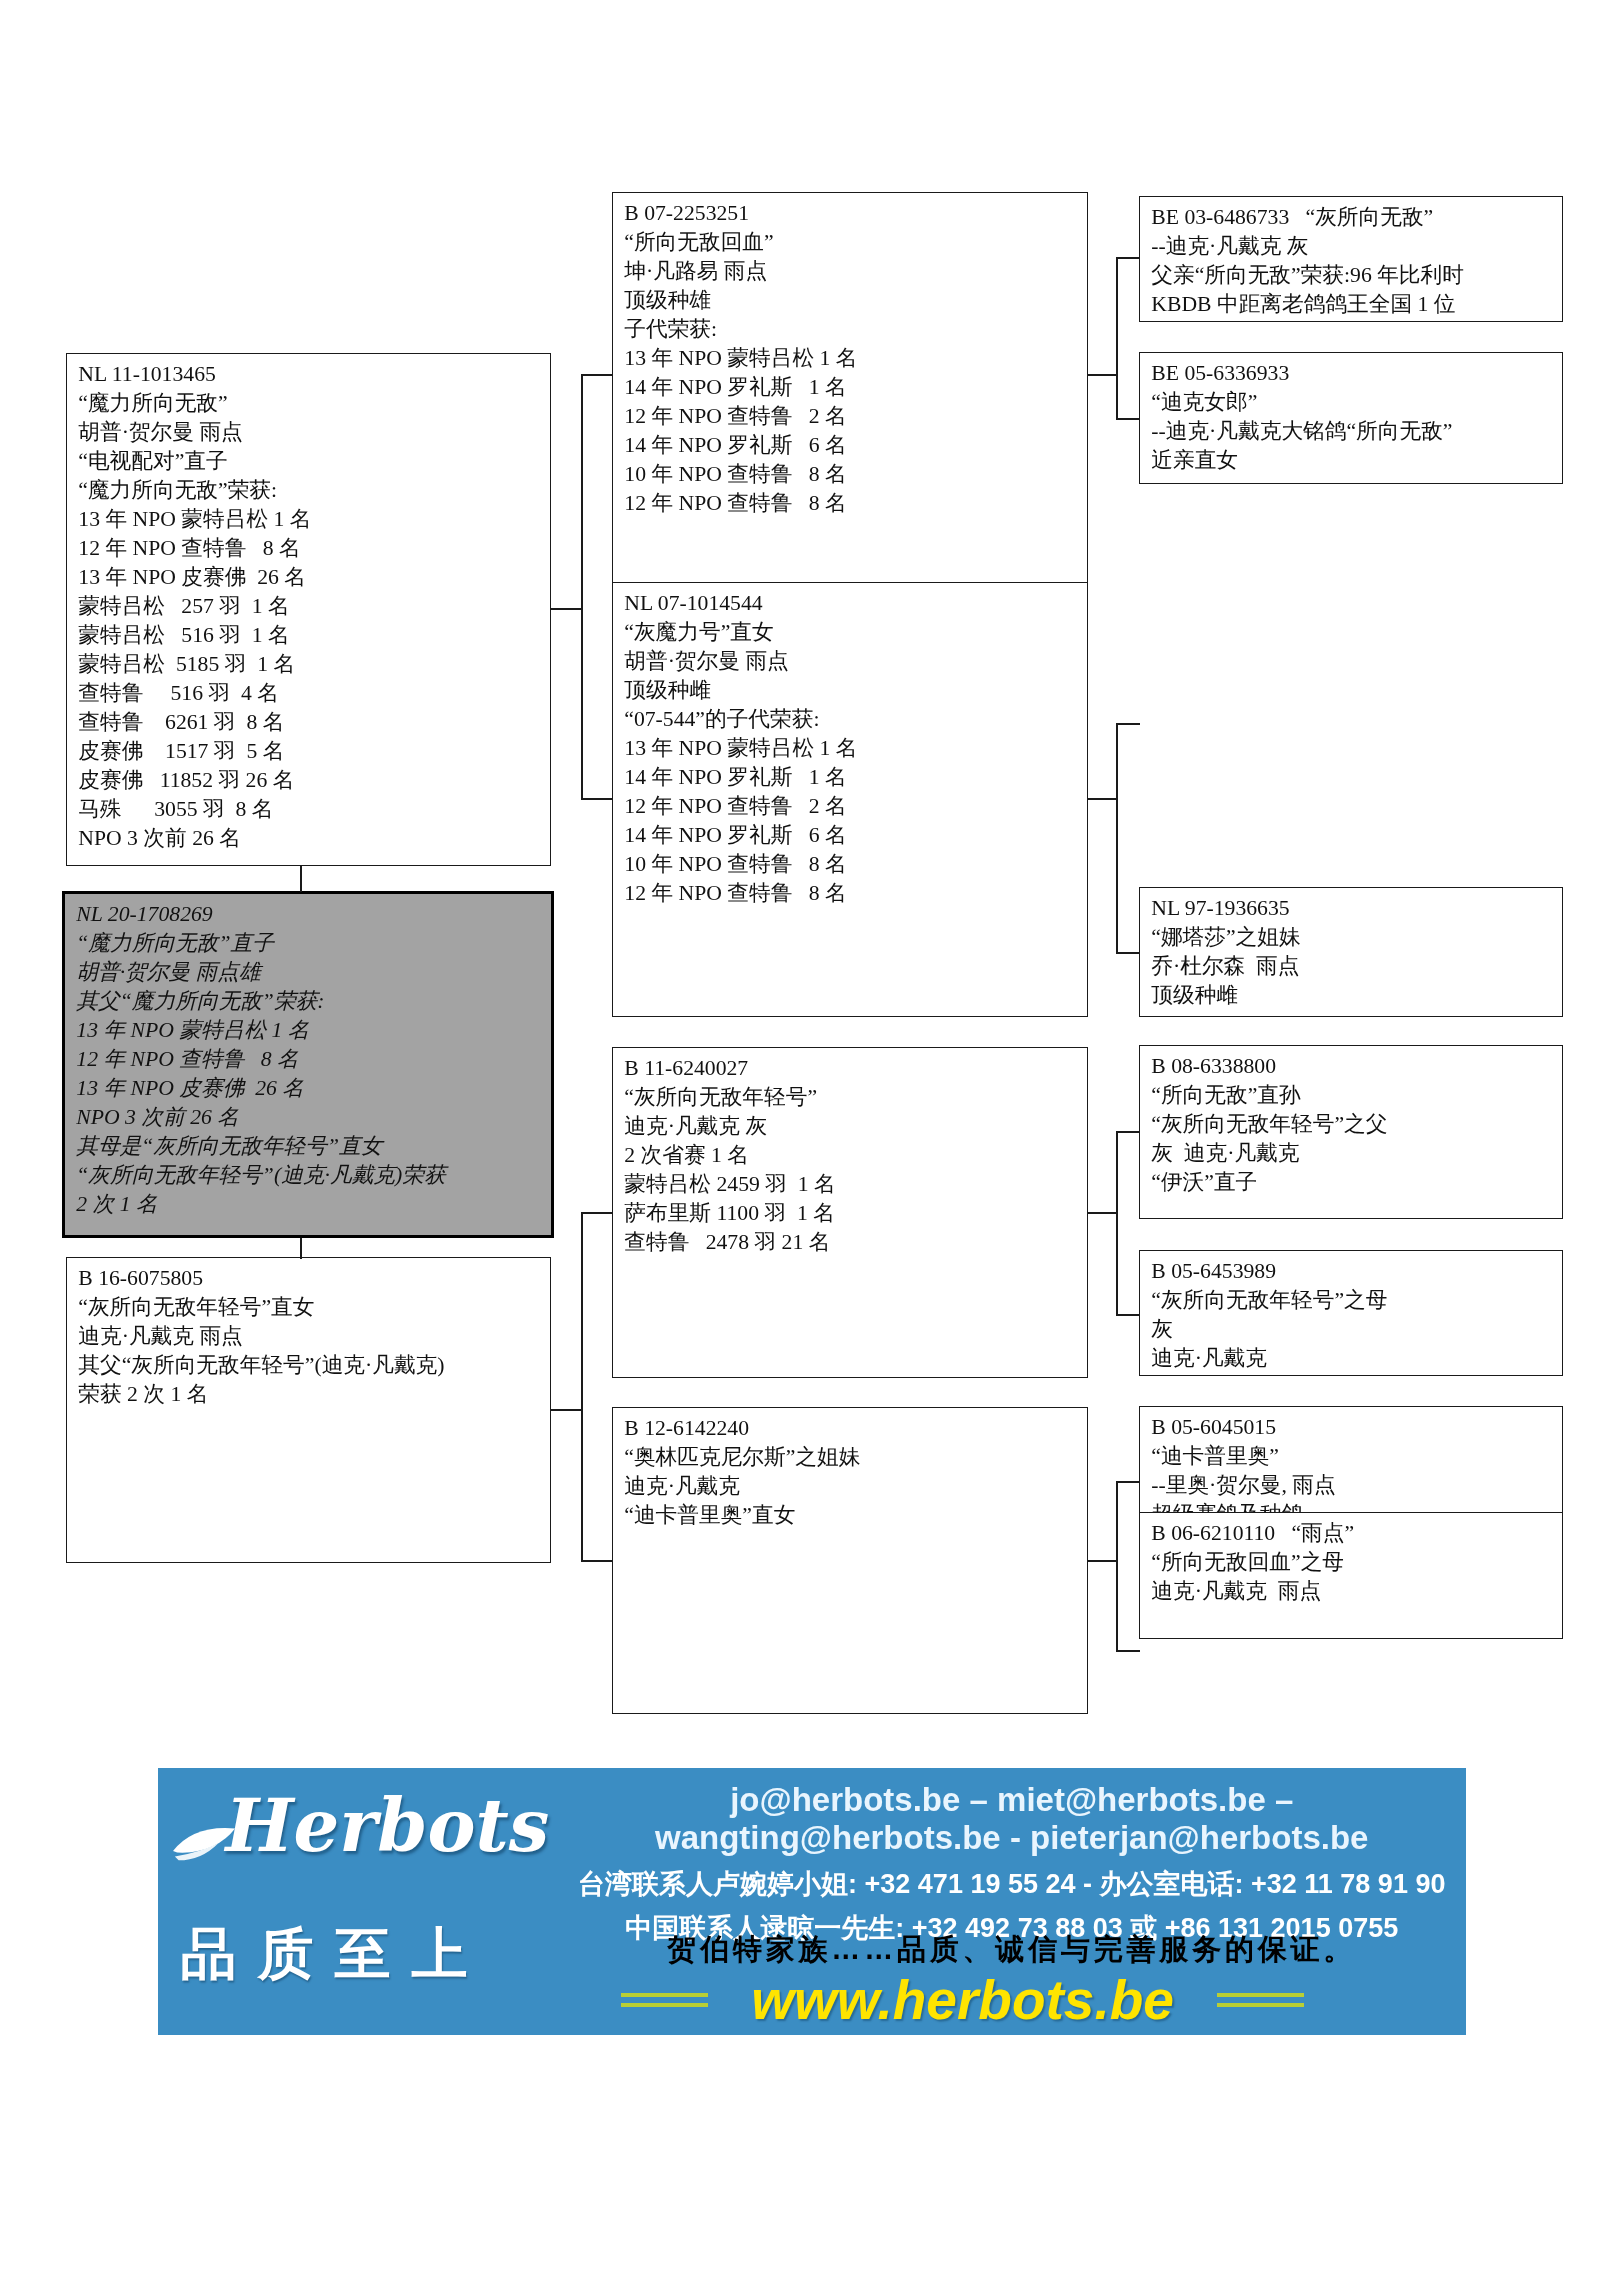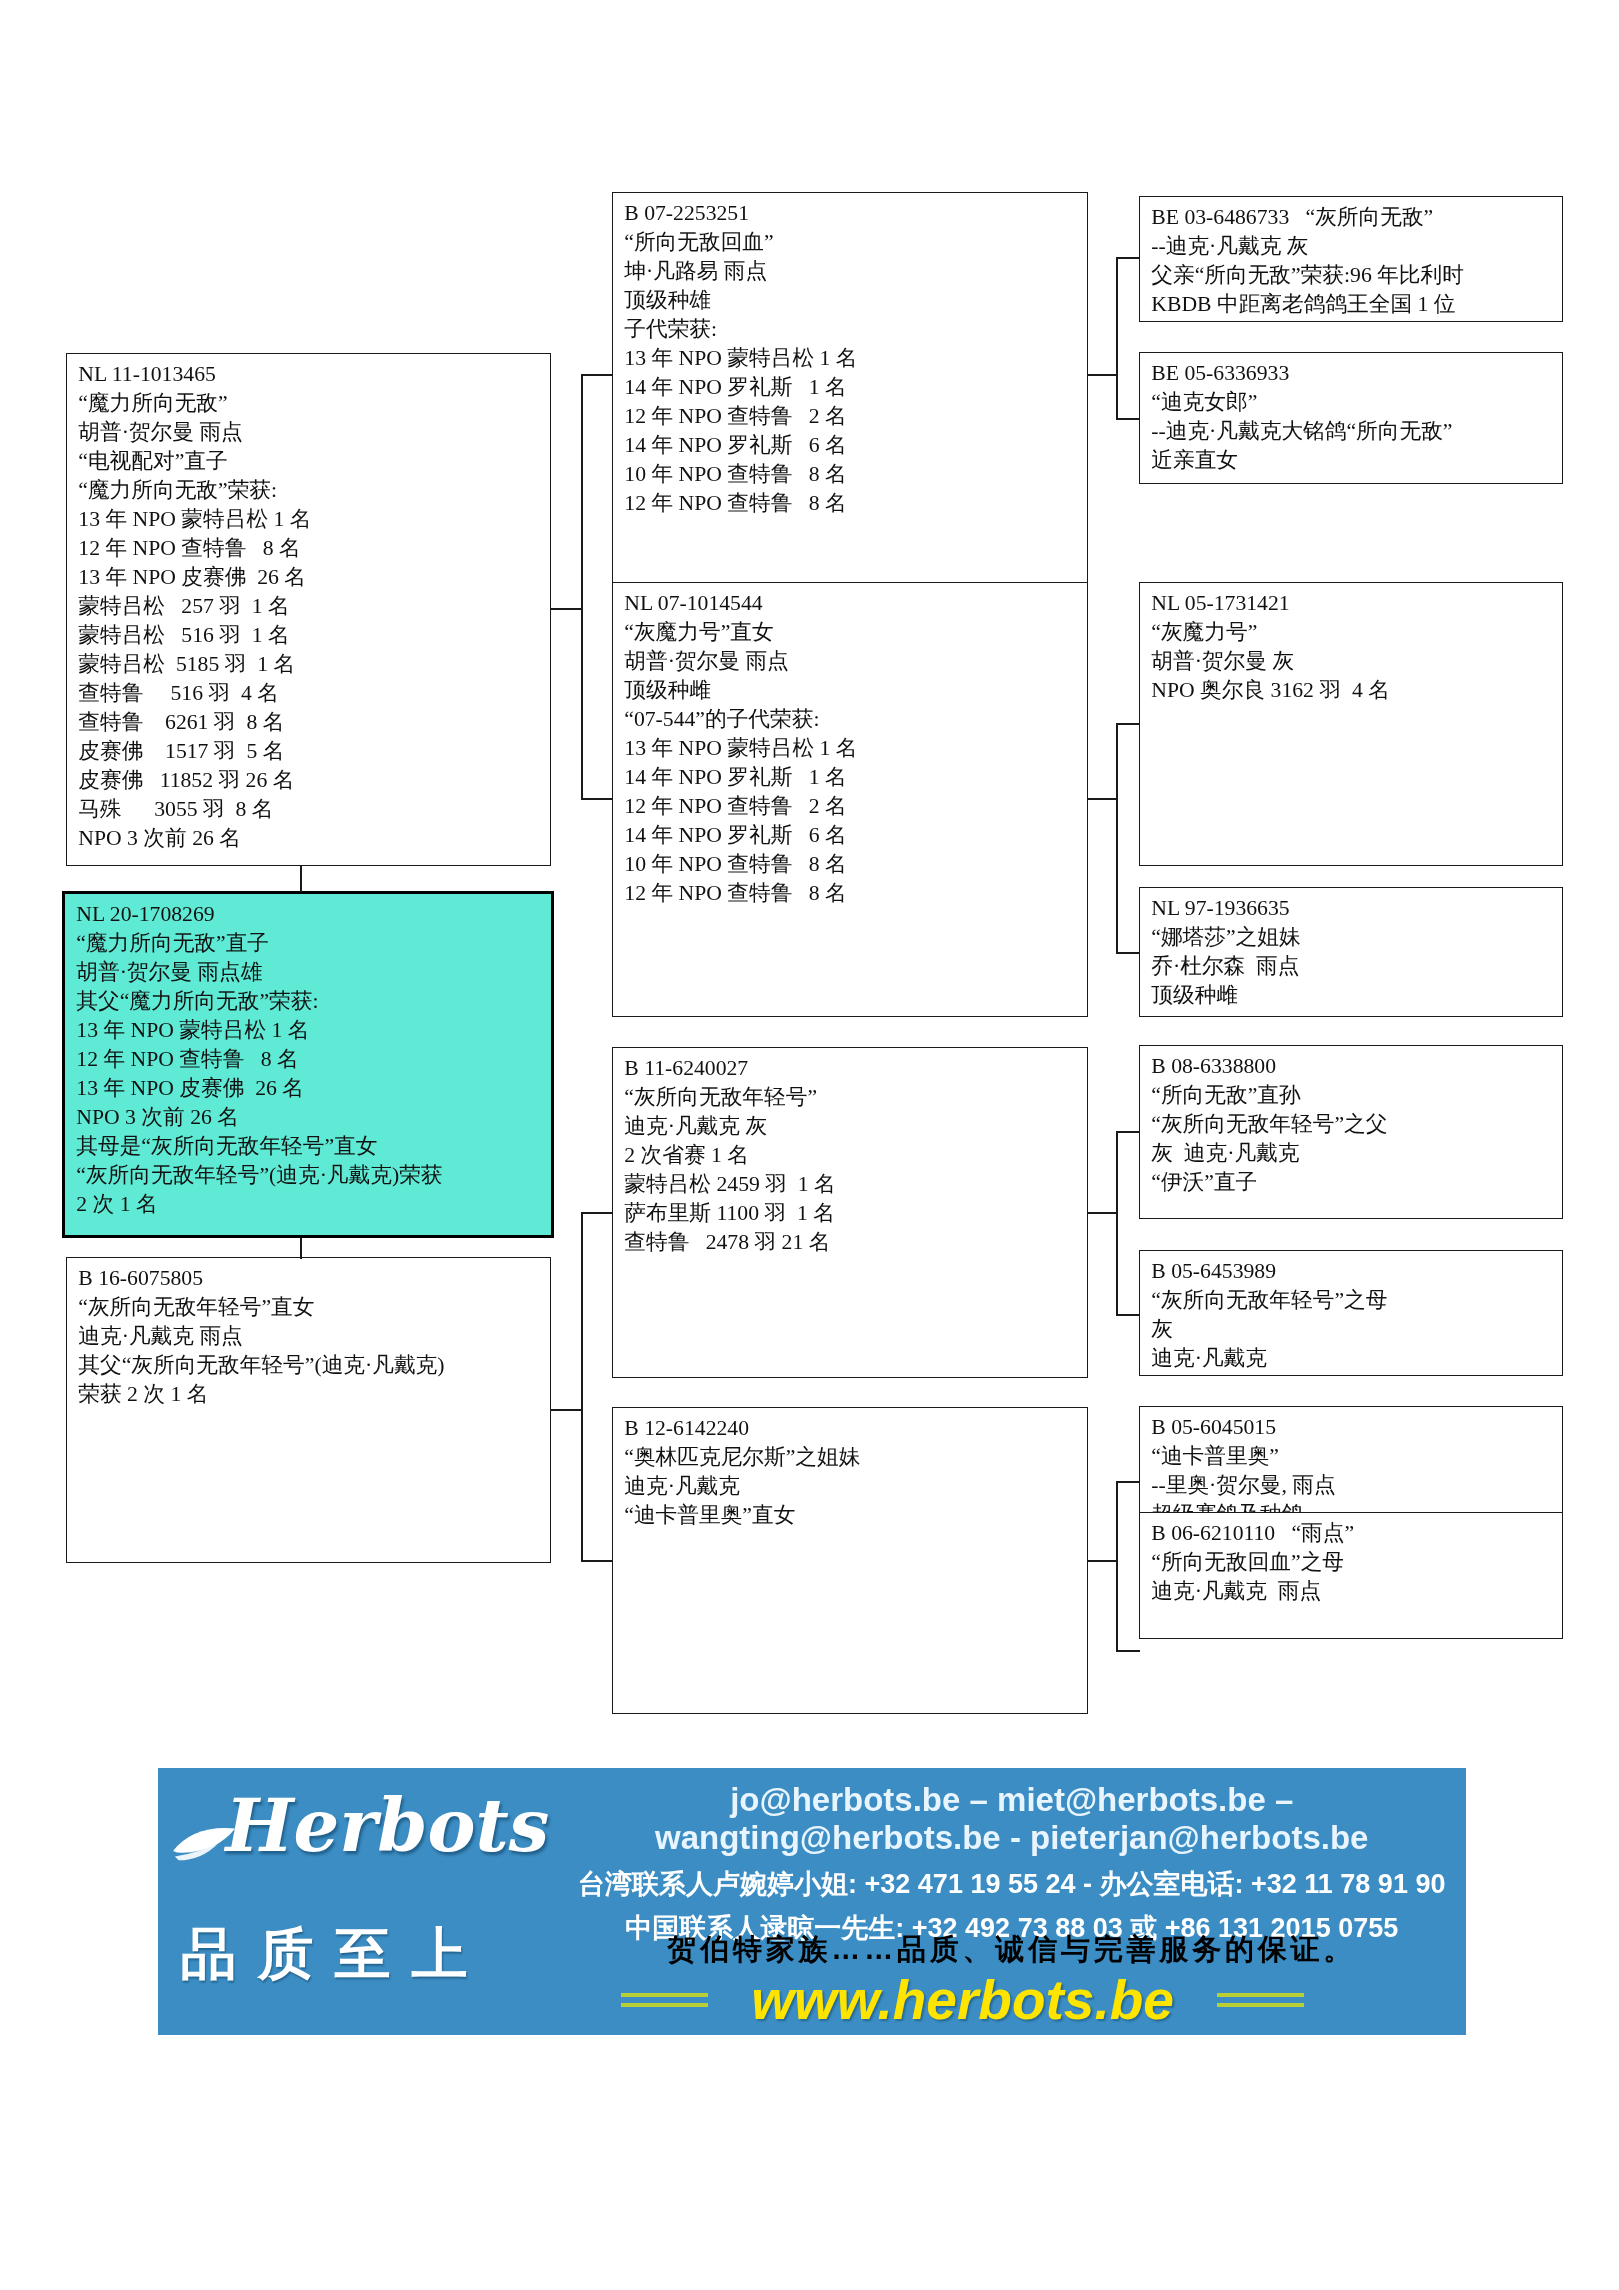--- a/index.html
+++ b/index.html
@@ -1,21 +1,21 @@
 <!DOCTYPE html>
 <html style="font-size:15px"><head>
 <meta charset="utf-8">
 <style>
   html,body{margin:0;padding:0;background:#ffffff;}
   .canvas{position:relative;width:1620px;height:2290px;background:#ffffff;overflow:hidden;
           font-family:"Liberation Serif","DejaVu Serif",serif;color:#111;}
   .pbox{position:absolute;border:1.9px solid #1a1a1a;background:#ffffff;box-sizing:border-box;
         padding:5.6px 11.3px;font-size:21.7px;line-height:29px;}
   .pbox .pline{white-space:pre;}
-  .pbox.subject{border:3.8px solid #000;background:#5eead4;}
+  .pbox.subject{border:3.8px solid #000;background:#a3a3a3;font-style:italic;}
   .hline,.vline{position:absolute;background:#1a1a1a;}
   .hline{height:1.9px;}
   .vline{width:1.9px;}
   
   .banner{position:absolute;left:158px;top:1768px;width:1308px;height:267px;background:#3b8dc3;overflow:hidden;}
   .logo-wrap{position:absolute;left:9.4px;top:5.6px;width:395px;height:151px;color:#fff;}
   .feather{position:absolute;left:1.9px;top:45px;width:70px;height:47px;}
   .logo-text{position:absolute;left:58px;top:9.4px;font-size:72px;font-style:italic;font-weight:bold;
              font-family:"DejaVu Serif",serif;color:#ffffff;text-shadow:1.9px 2.8px 2.8px rgba(0,40,70,.45);}
   .tagline{position:absolute;left:22.6px;top:149px;font-size:56px;font-weight:bold;letter-spacing:21px;
@@ -125,26 +125,20 @@
       <div class="pline">--迪克·凡戴克 灰</div>
       <div class="pline">父亲“所向无敌”荣获:96 年比利时</div>
       <div class="pline">KBDB 中距离老鸽鸽王全国 1 位</div>
     </div>
   <div class="pbox" style="left:1139px;top:352px;width:424px;height:132px">
       <div class="pline">BE 05-6336933</div>
       <div class="pline">“迪克女郎”</div>
       <div class="pline">--迪克·凡戴克大铭鸽“所向无敌”</div>
       <div class="pline">近亲直女</div>
     </div>
-  <div class="pbox" style="left:1139px;top:582px;width:424px;height:284px">
-      <div class="pline">NL 05-1731421</div>
-      <div class="pline">“灰魔力号”</div>
-      <div class="pline">胡普·贺尔曼 灰</div>
-      <div class="pline">NPO 奥尔良 3162 羽  4 名</div>
-    </div>
   <div class="pbox" style="left:1139px;top:887px;width:424px;height:130px">
       <div class="pline">NL 97-1936635</div>
       <div class="pline">“娜塔莎”之姐妹</div>
       <div class="pline">乔·杜尔森  雨点</div>
       <div class="pline">顶级种雌</div>
     </div>
   <div class="pbox" style="left:1139px;top:1045px;width:424px;height:174px">
       <div class="pline">B 08-6338800</div>
       <div class="pline">“所向无敌”直孙</div>
       <div class="pline">“灰所向无敌年轻号”之父</div>

